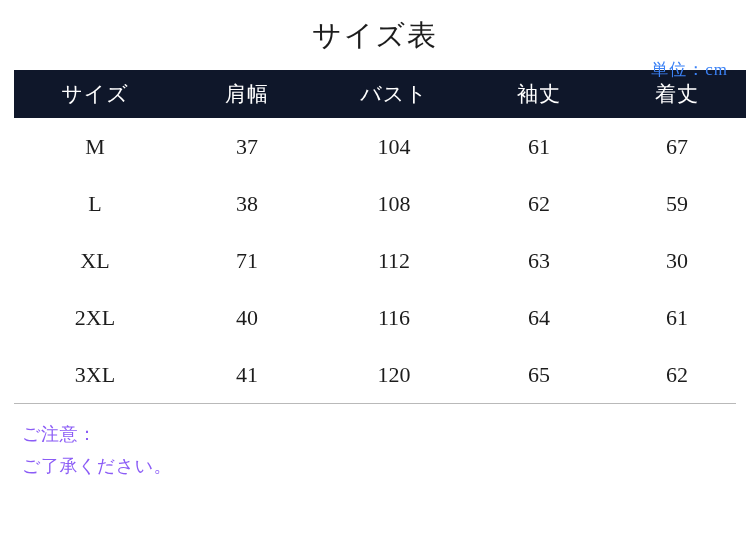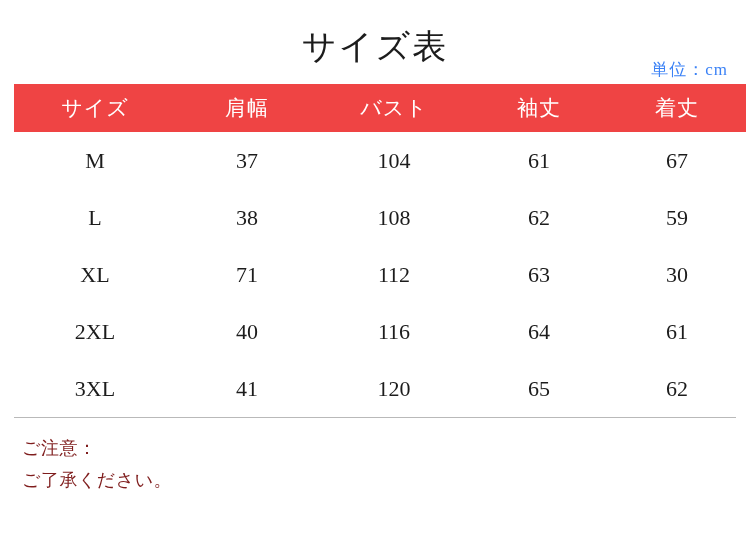--- a/index.html
+++ b/index.html
@@ -15,23 +15,23 @@
     overflow: hidden;
   }
   .page {
     position: relative;
     width: 750px;
     height: 556px;
     box-sizing: border-box;
   }
   .title {
     text-align: center;
-    font-size: 34px;
+    font-size: 29px;
     letter-spacing: 2px;
-    padding-top: 24px;
+    padding-top: 16px;
     font-weight: normal;
     color: #1c1c1c;
   }
   .unit {
     position: absolute;
     right: 22px;
     top: 58px;
     font-size: 17px;
     color: #3b82f6;
     letter-spacing: 1px;
@@ -39,21 +39,21 @@
   .table-wrap {
     margin-top: 14px;
     padding: 0 14px;
   }
   table.size-table {
     width: 722px;
     border-collapse: collapse;
     table-layout: fixed;
   }
   table.size-table thead th {
-    background: #ef4444;
+    background: #0f172a;
     color: #ffffff;
     font-weight: normal;
     font-size: 21px;
     height: 46px;
     letter-spacing: 1px;
     text-align: center;
     vertical-align: middle;
   }
   table.size-table tbody td {
     height: 55px;
@@ -74,21 +74,21 @@
 
   .bottom-rule {
     margin: 0 14px;
     border-top: 1px solid #b9b9b9;
   }
   .notes {
     margin: 0;
     padding: 14px 22px 0 22px;
     font-size: 18px;
     line-height: 1.78;
-    color: #7f1d1d;
+    color: #8b5cf6;
     letter-spacing: 0.5px;
   }
   .notes div {
     white-space: nowrap;
   }
 </style>
 </head>
 <body>
 
 <div class="page">

